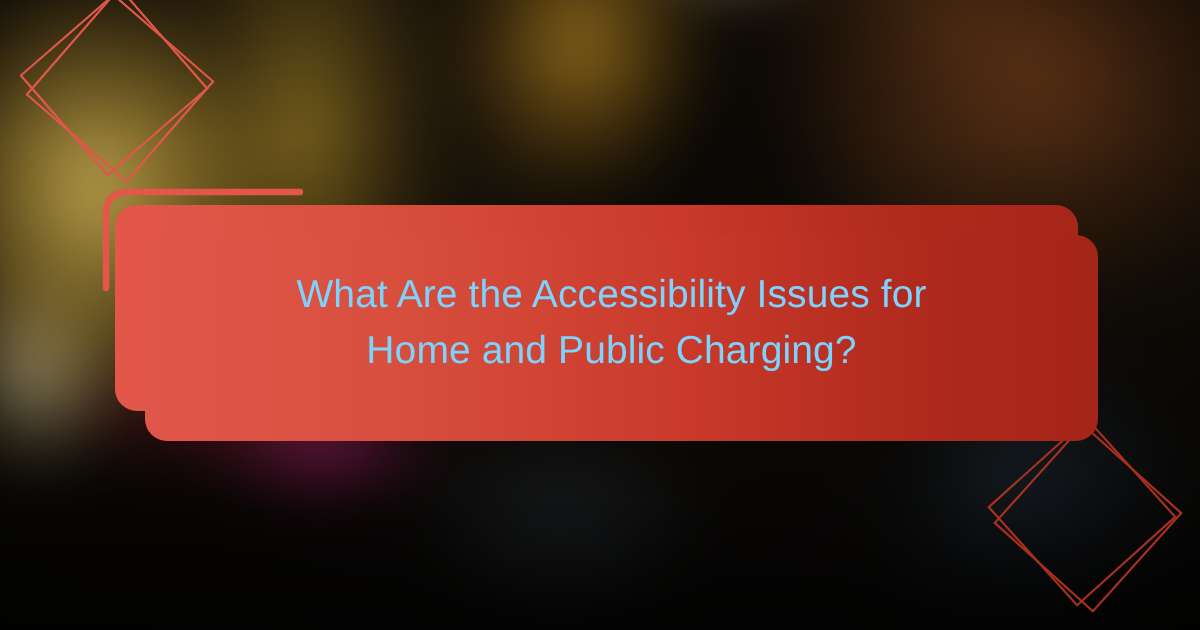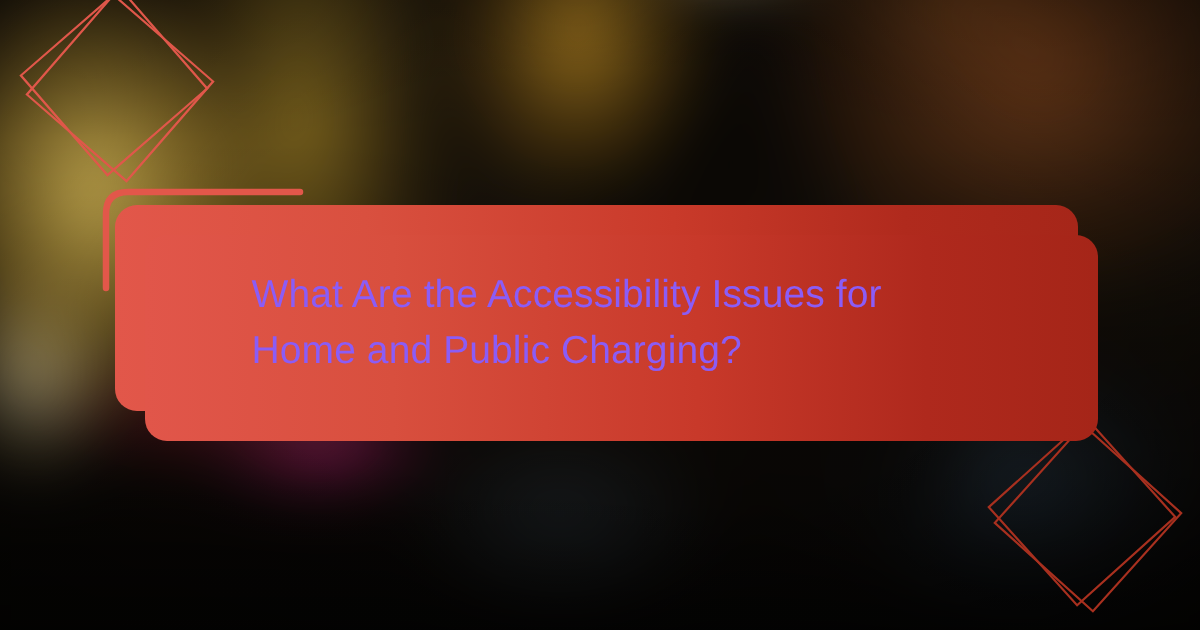--- a/index.html
+++ b/index.html
@@ -98,26 +98,27 @@
     width: 933px;
     height: 236px;
     display: flex;
     align-items: center;
     justify-content: center;
     padding: 0 26px;
     box-sizing: border-box;
   }
   .card-title {
     margin: 0;
-    color: #8b5cf6;
+    color: #7dd3fc;
     font-family: "Liberation Sans", sans-serif;
     font-size: 39px;
     font-weight: 400;
     line-height: 1.43;
     letter-spacing: 0.1px;
+    text-align: center;
     max-width: 720px;
     text-rendering: geometricPrecision;
   }
 </style>
 </head>
 <body>
 
 <div class="stage">
 
   <div class="bg-photo"></div>

